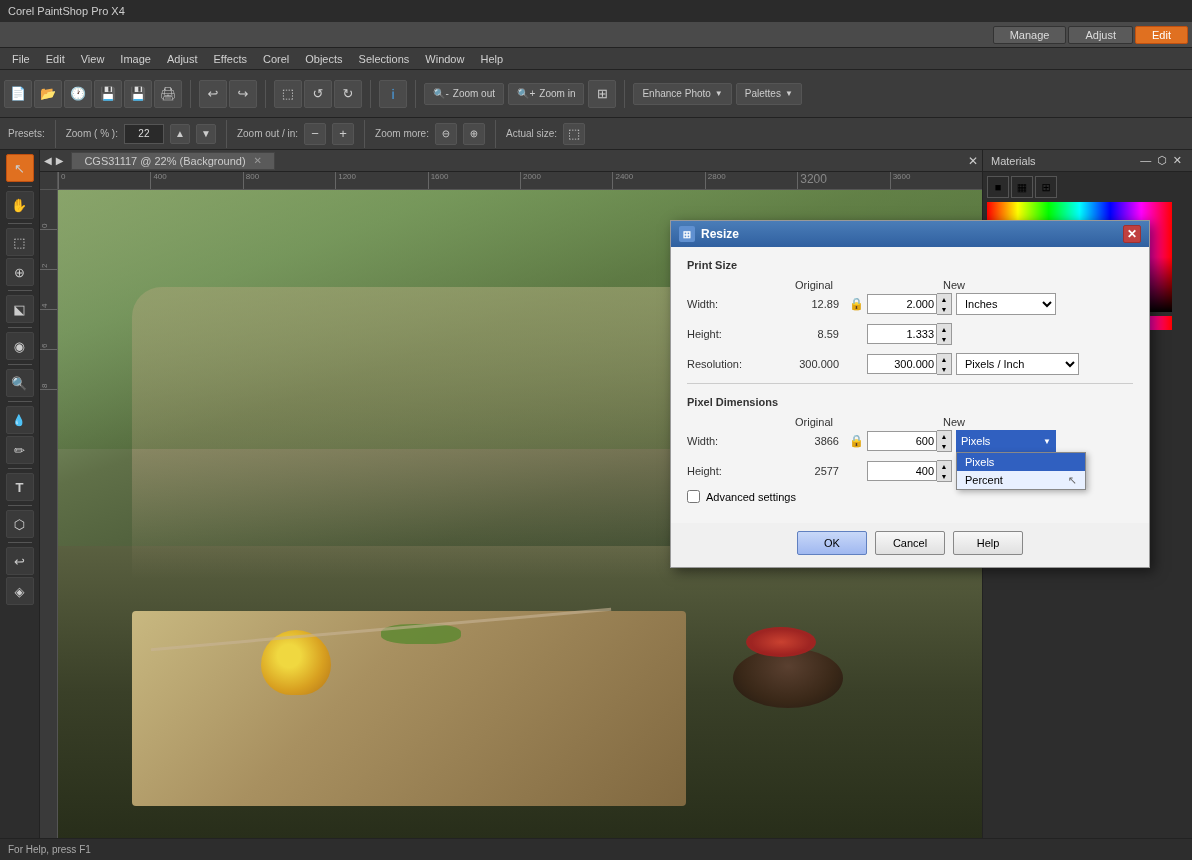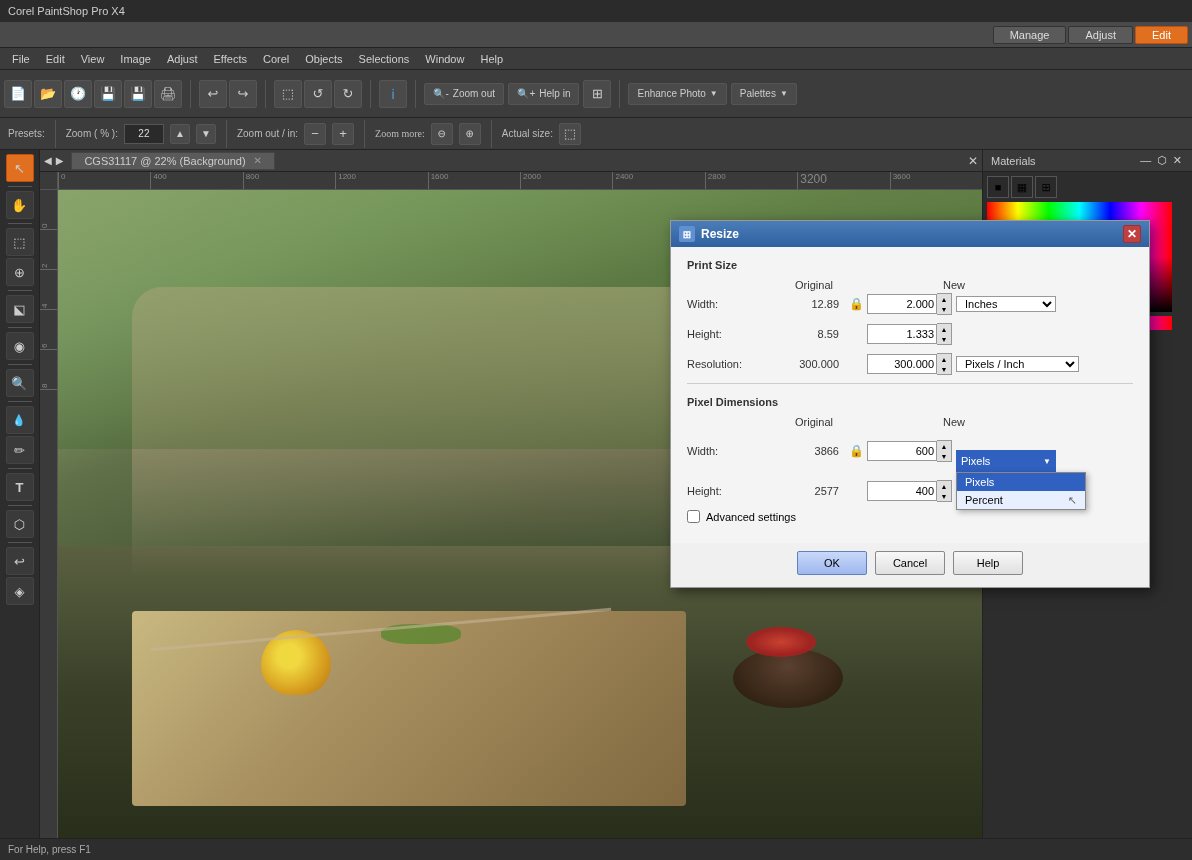--- a/index.html
+++ b/index.html
@@ -76,21 +76,21 @@
     .dialog-close { margin-left: auto; width: 18px; height: 18px; background: #c04040; border: 1px solid #a03030; border-radius: 2px; display: flex; align-items: center; justify-content: center; color: white; font-size: 12px; cursor: pointer; font-weight: bold; }
     .dialog-body { padding: 12px 16px; background: #f4f4f4; }
     .section-title { font-size: 11px; font-weight: bold; color: #333; margin-bottom: 8px; }
     .field-row { display: flex; align-items: center; margin-bottom: 8px; position: relative; }
     .field-label { width: 80px; color: #333; }
     .field-original { width: 80px; color: #333; text-align: right; padding-right: 8px; }
     .spin-group { display: flex; align-items: center; }
     .spin-input { width: 70px; height: 20px; border: 1px solid #999; background: white; text-align: right; padding-right: 2px; font-size: 11px; }
     .spin-btns { display: flex; flex-direction: column; border: 1px solid #999; border-left: none; }
     .spin-btn { width: 14px; height: 10px; background: #e0e0e0; border: none; cursor: pointer; display: flex; align-items: center; justify-content: center; font-size: 7px; line-height: 1; }
-    .unit-select { height: 16px; border: 1px solid #999; background: white; font-size: 11px; padding: 0 4px; min-width: 100px; }
+    .unit-select { height: 22px; border: 1px solid #999; background: white; font-size: 11px; padding: 0 4px; min-width: 100px; }
     .divider { height: 1px; background: #ccc; margin: 8px 0; }
     .section-gap { margin-top: 12px; }
     .checkbox-row { display: flex; align-items: center; gap: 6px; margin: 8px 0; }
     .buttons-row { display: flex; justify-content: center; gap: 8px; padding: 8px 16px 12px; }
     .dlg-btn { height: 24px; min-width: 70px; border: 1px solid #888; background: linear-gradient(to bottom, #f8f8f8, #e0e0e0); font-size: 11px; cursor: pointer; border-radius: 2px; }
     .dlg-btn.ok { background: linear-gradient(to bottom, #c8d8f8, #a0b8f0); border-color: #6080c0; }
 
     
     .dropdown-open { position: absolute; top: 22px; left: 0; width: 130px; background: white; border: 1px solid #888; box-shadow: 2px 2px 6px rgba(0,0,0,0.3); z-index: 10; }
     .dropdown-item { padding: 3px 8px; cursor: pointer; font-size: 11px; }
@@ -149,21 +149,21 @@
     </div>
     <div class="toolbar-separator"></div>
     <div class="tool-btn" style="font-size:14px;color:#4a9de0;">ℹ</div>
     <div class="toolbar-separator"></div>
     <div class="toolbar-text-btn">
       <span>🔍-</span>
       <span>Zoom out</span>
     </div>
     <div class="toolbar-text-btn">
       <span>🔍+</span>
-      <span>Help in</span>
+      <span>Zoom in</span>
     </div>
     <div class="tool-btn">⊞</div>
     <div class="toolbar-separator"></div>
     <div class="toolbar-text-btn">
       <span>Enhance Photo</span>
       <span class="dropdown-arrow">▼</span>
     </div>
     <div class="toolbar-text-btn">
       <span>Palettes</span>
       <span class="dropdown-arrow">▼</span>
@@ -175,21 +175,21 @@
     <div class="toolbar-separator" style="margin:0 4px;"></div>
     <span style="color:#bbb;font-size:10px;">Zoom ( % ):</span>
     <input class="toolbar-input" value="22" style="width: 40px;">
     <div class="tool-btn" style="width:20px;height:20px;font-size:10px;">▲</div>
     <div class="tool-btn" style="width:20px;height:20px;font-size:10px;">▼</div>
     <div class="toolbar-separator" style="margin:0 4px;"></div>
     <span style="color:#bbb;font-size:10px;">Zoom out / in:</span>
     <div class="tool-btn" style="width:22px;height:22px;">−</div>
     <div class="tool-btn" style="width:22px;height:22px;">+</div>
     <div class="toolbar-separator" style="margin:0 4px;"></div>
-    <span style="color:#bbb;font-size:10px;font-family:Liberation Serif, serif;">Zoom more:</span>
+    <span style="color:#bbb;font-size:10px;">Zoom more:</span>
     <div class="tool-btn" style="width:22px;height:22px;font-size:10px;">⊖</div>
     <div class="tool-btn" style="width:22px;height:22px;font-size:10px;">⊕</div>
     <div class="toolbar-separator" style="margin:0 4px;"></div>
     <span style="color:#bbb;font-size:10px;">Actual size:</span>
     <div class="tool-btn" style="width:22px;height:22px;">⬚</div>
   </div>
 
   <div class="main-area" style="flex:1;display:flex;overflow:hidden;">
 
     <div class="left-panel">
@@ -409,21 +409,21 @@
         </div>
         <div class="field-new-area" style="position:relative;">
           <div class="spin-group">
             <input class="spin-input" value="600" style="">
             <div class="spin-btns">
               <button class="spin-btn">▲</button>
               <button class="spin-btn">▼</button>
             </div>
           </div>
 
-          <div style="position:relative;margin-top:20px;">
+          <div style="position:relative;">
             <div style="height:22px;border:1px solid #3060c0;background:#3060c0;font-size:11px;padding:0 4px;min-width:100px;display:flex;align-items:center;justify-content:space-between;cursor:pointer;color:white;">
               <span>Pixels</span>
               <span style="font-size:8px;">▼</span>
             </div>
 
             <div class="dropdown-open">
               <div class="dropdown-item selected">Pixels</div>
               <div class="dropdown-item hovered">
                 <span>Percent</span>
                 <span style="float:right;color:#666;">↖</span>

